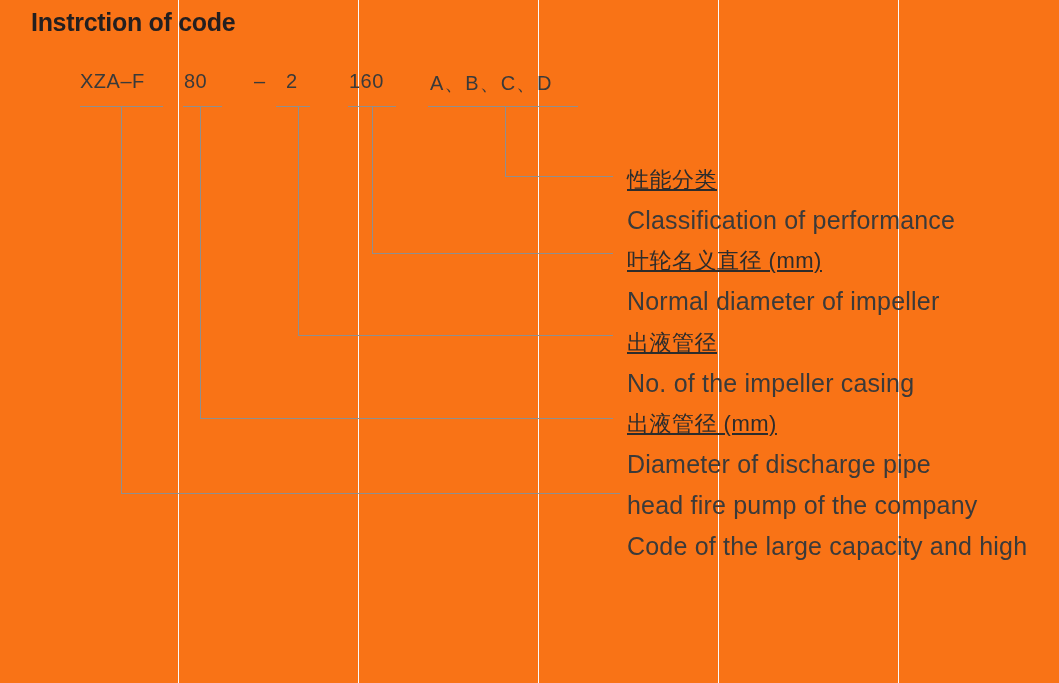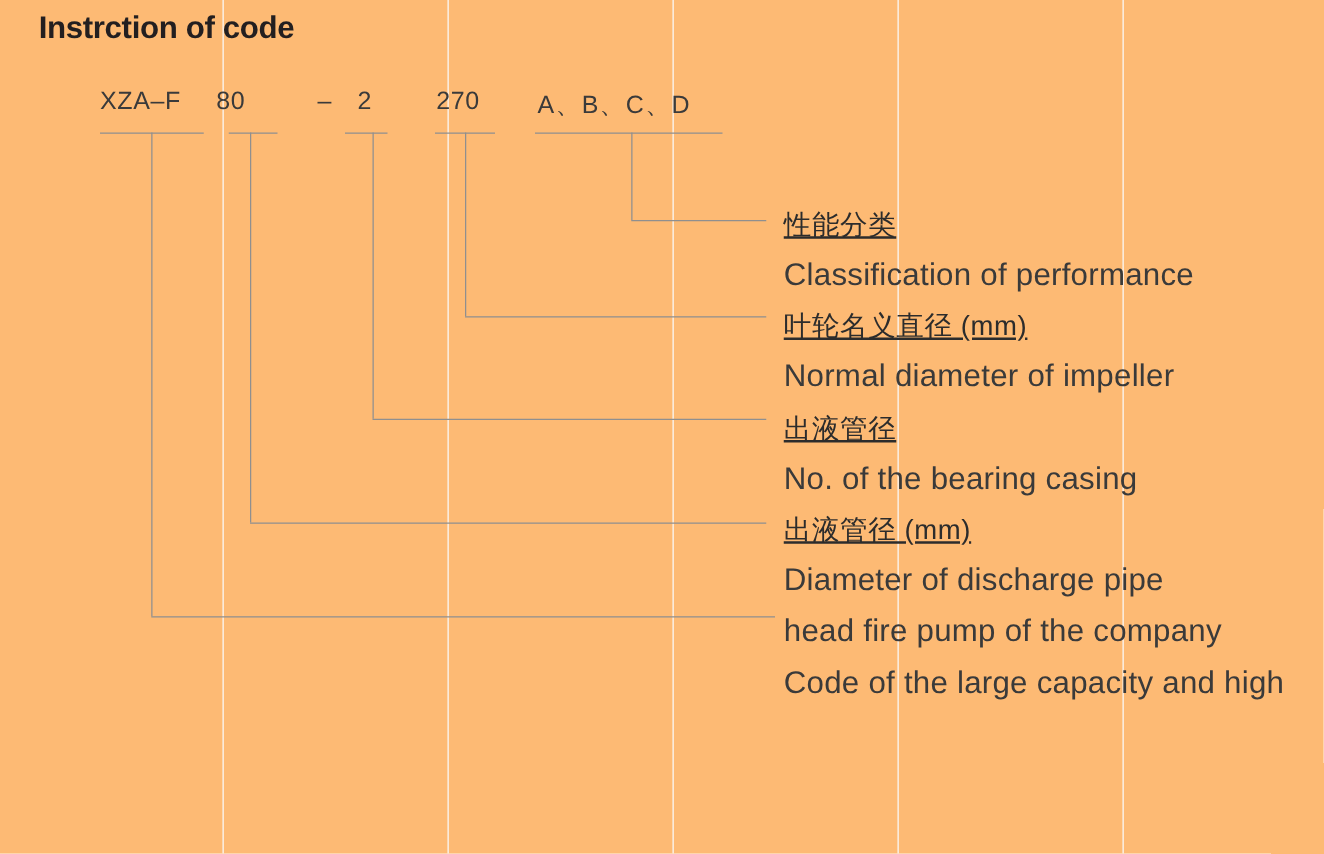--- a/index.html
+++ b/index.html
@@ -5,21 +5,21 @@
 <style>
   html, body {
     margin: 0;
     padding: 0;
     background: #ffffff;
   }
   #page {
     position: relative;
     width: 1059px;
     height: 683px;
-    background: #fdba74;
+    background: #f97316;
     overflow: hidden;
     font-family: "Liberation Sans", "DejaVu Sans", sans-serif;
     -webkit-font-smoothing: antialiased;
   }
   
   .seam {
     position: absolute;
     top: 0;
     bottom: 0;
     width: 1px;
@@ -100,24 +100,24 @@
   <div class="seam" style="left:178px"></div>
   <div class="seam" style="left:358px"></div>
   <div class="seam" style="left:538px"></div>
   <div class="seam" style="left:718px"></div>
   <div class="seam" style="left:898px"></div>
 
   <div id="title">Instrction of code</div>
 
   <div id="code-row">
       <div class="code-seg" style="left: 80px;">XZA–F</div>
-      <div class="code-seg" style="left: 173px;">80</div>
+      <div class="code-seg" style="left: 184px;">80</div>
       <div class="code-seg" style="left: 254px;">–</div>
       <div class="code-seg" style="left: 286px;">2</div>
-      <div class="code-seg" style="left: 349px;">270</div>
+      <div class="code-seg" style="left: 349px;">160</div>
       <div class="code-seg wide" style="left: 430px;">A、B、C、D</div>
     </div>
 
   <div id="leader-layer">
       <div class="underline" style="left: 80px; top: 106px; width: 83px;"></div>
       <div class="underline" style="left: 183px; top: 106px; width: 39px;"></div>
       <div class="underline" style="left: 276px; top: 106px; width: 34px;"></div>
       <div class="underline" style="left: 348px; top: 106px; width: 48px;"></div>
       <div class="underline" style="left: 428px; top: 106px; width: 150px;"></div>
       <div class="vline" style="left: 505px; top: 106px; height: 70px;"></div>
@@ -136,21 +136,21 @@
       <div class="desc" style="top: 159px;">
         <div class="cn">性能分类</div>
         <div class="en">Classification of performance</div>
       </div>
       <div class="desc" style="top: 240px;">
         <div class="cn">叶轮名义直径 (mm)</div>
         <div class="en">Normal diameter of impeller</div>
       </div>
       <div class="desc" style="top: 322px;">
         <div class="cn">出液管径</div>
-        <div class="en">No.  of the bearing casing</div>
+        <div class="en">No.  of the impeller casing</div>
       </div>
       <div class="desc" style="top: 403px;">
         <div class="cn">出液管径 (mm)</div>
         <div class="en">Diameter of discharge pipe</div>
       </div>
       <div class="desc" style="top: 485px;">
         <div class="en">head fire pump of the company</div>
         <div class="en">Code of the large capacity and high</div>
       </div>
     </div>

